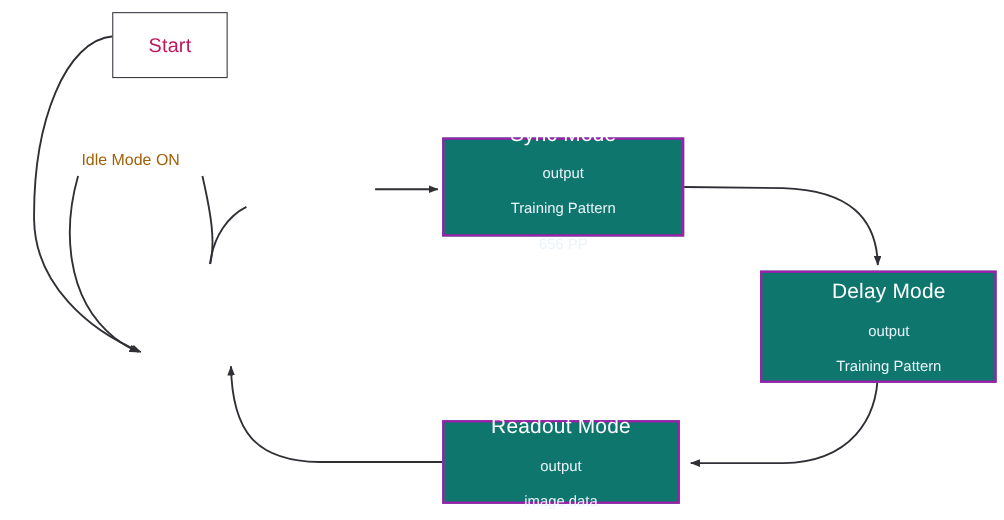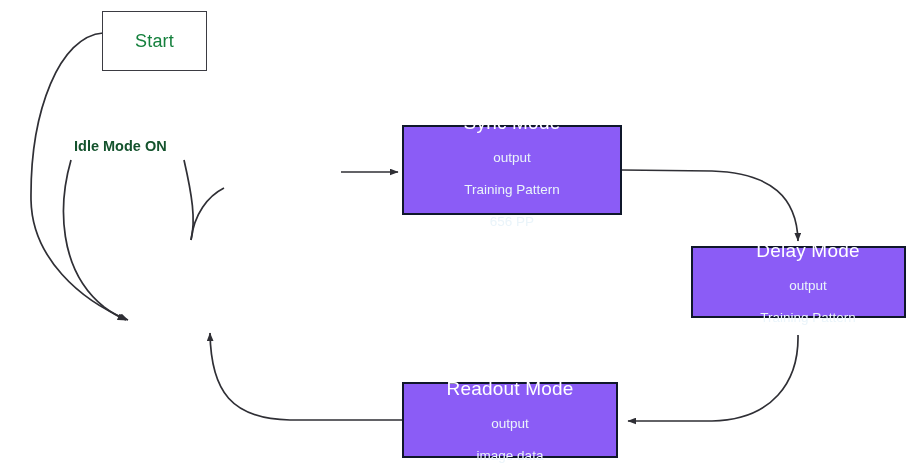--- a/index.html
+++ b/index.html
@@ -52,21 +52,21 @@
     left: 102px;
     top: 11px;
     width: 105px;
     height: 60px;
     background: #ffffff;
     border: 1.6px solid #3b3b42;
     color: #2b2b30;
   }
   .node.start .node-title {
     font-size: 18px;
-    color: #15803d;
+    color: #be185d;
   }
 
   
   .node.interface {
     left: 103px;
     top: 240px;
     width: 215px;
     height: 86px;
     background: #b4b4b9;
     border: 2px solid #3f3f45;
@@ -76,43 +76,42 @@
     font-size: 19px;
     font-weight: 400;
     color: #17171b;
   }
   .node.interface .node-line {
     color: #17171b;
   }
 
   
   .node.blue {
-    background: #8b5cf6;
-    border: 2px solid #0f172a;
+    background: #0f766e;
+    border: 2px solid #a21caf;
     color: #ffffff;
   }
   .node.blue .node-title {
     color: #ffffff;
     font-size: 19px;
   }
   .node.blue .node-line {
     color: #eaf4fa;
   }
 
   .node.sync    { left: 402px; top: 125px; width: 220px; height: 90px; }
-  .node.delay   { left: 691px; top: 246px; width: 215px; height: 72px; padding-left: 19px; }
+  .node.delay   { left: 691px; top: 246px; width: 215px; height: 102px; padding-left: 19px; }
   .node.readout { left: 402px; top: 382px; width: 216px; height: 76px; }
 
   
   .edge-label {
     position: absolute;
     font-size: 14.5px;
-    color: #14532d;
+    color: #a16207;
     white-space: pre;
-    font-weight: bold;
   }
   .edge-label.idle-on  { left: 74px;  top: 138px; }
   .edge-label.idle-off { left: 225px; top: 166px; letter-spacing: 0.5px; }
 </style>
 </head>
 <body>
 
 <div id="canvas">
 
   <svg id="edges" viewBox="0 0 913 473" width="913" height="473">

